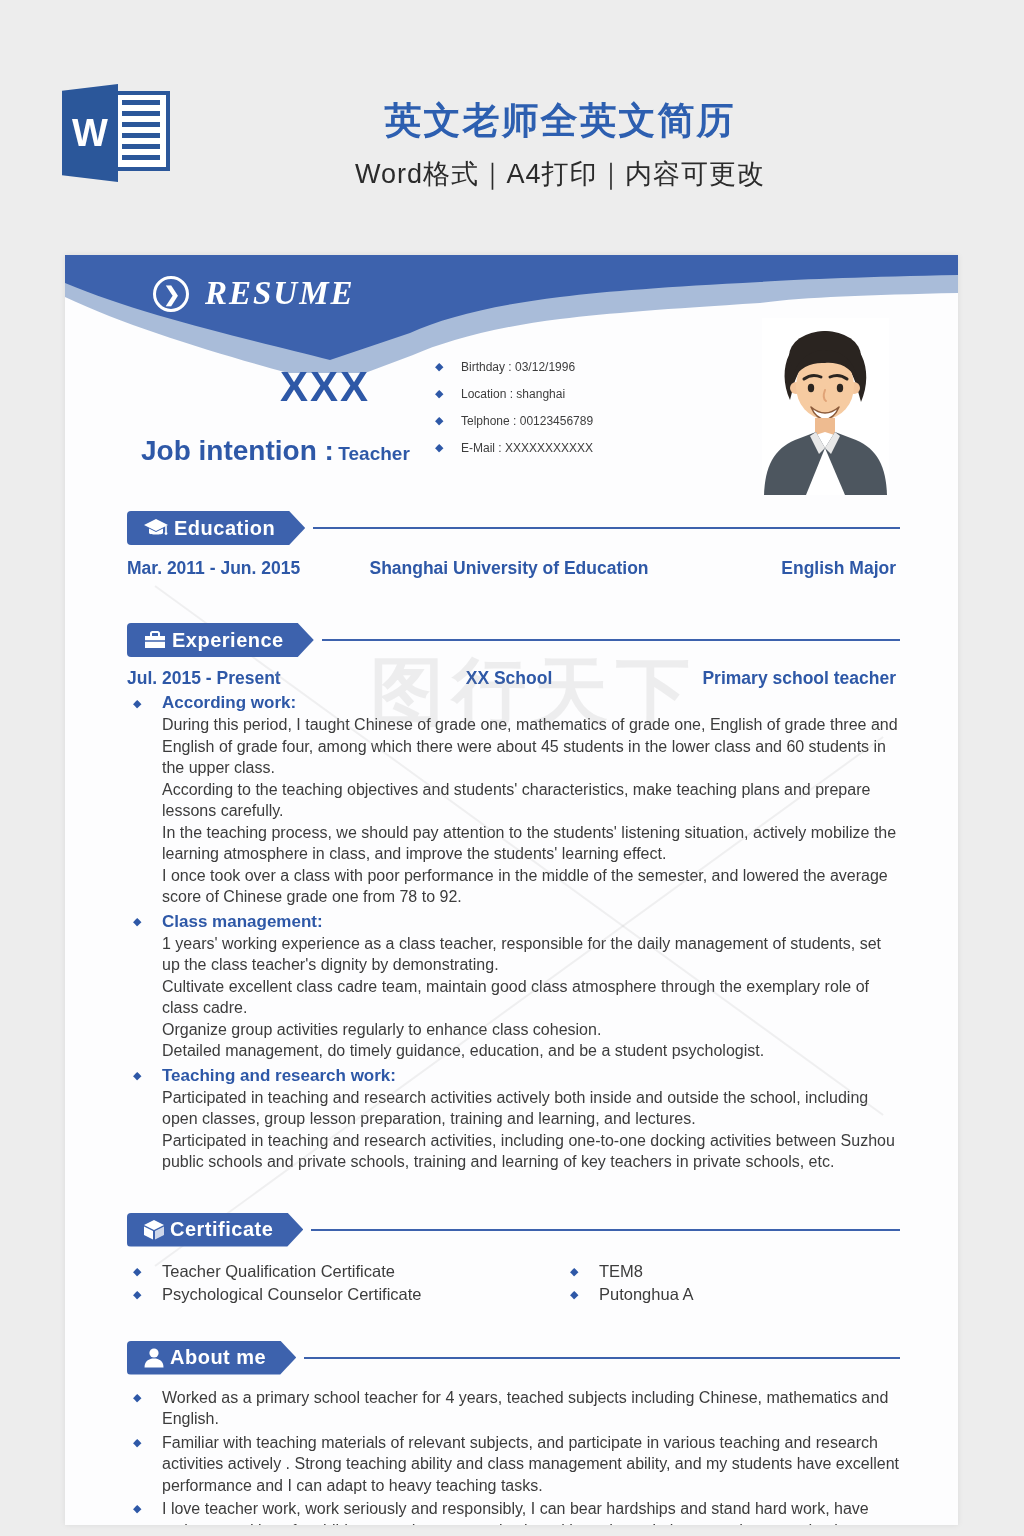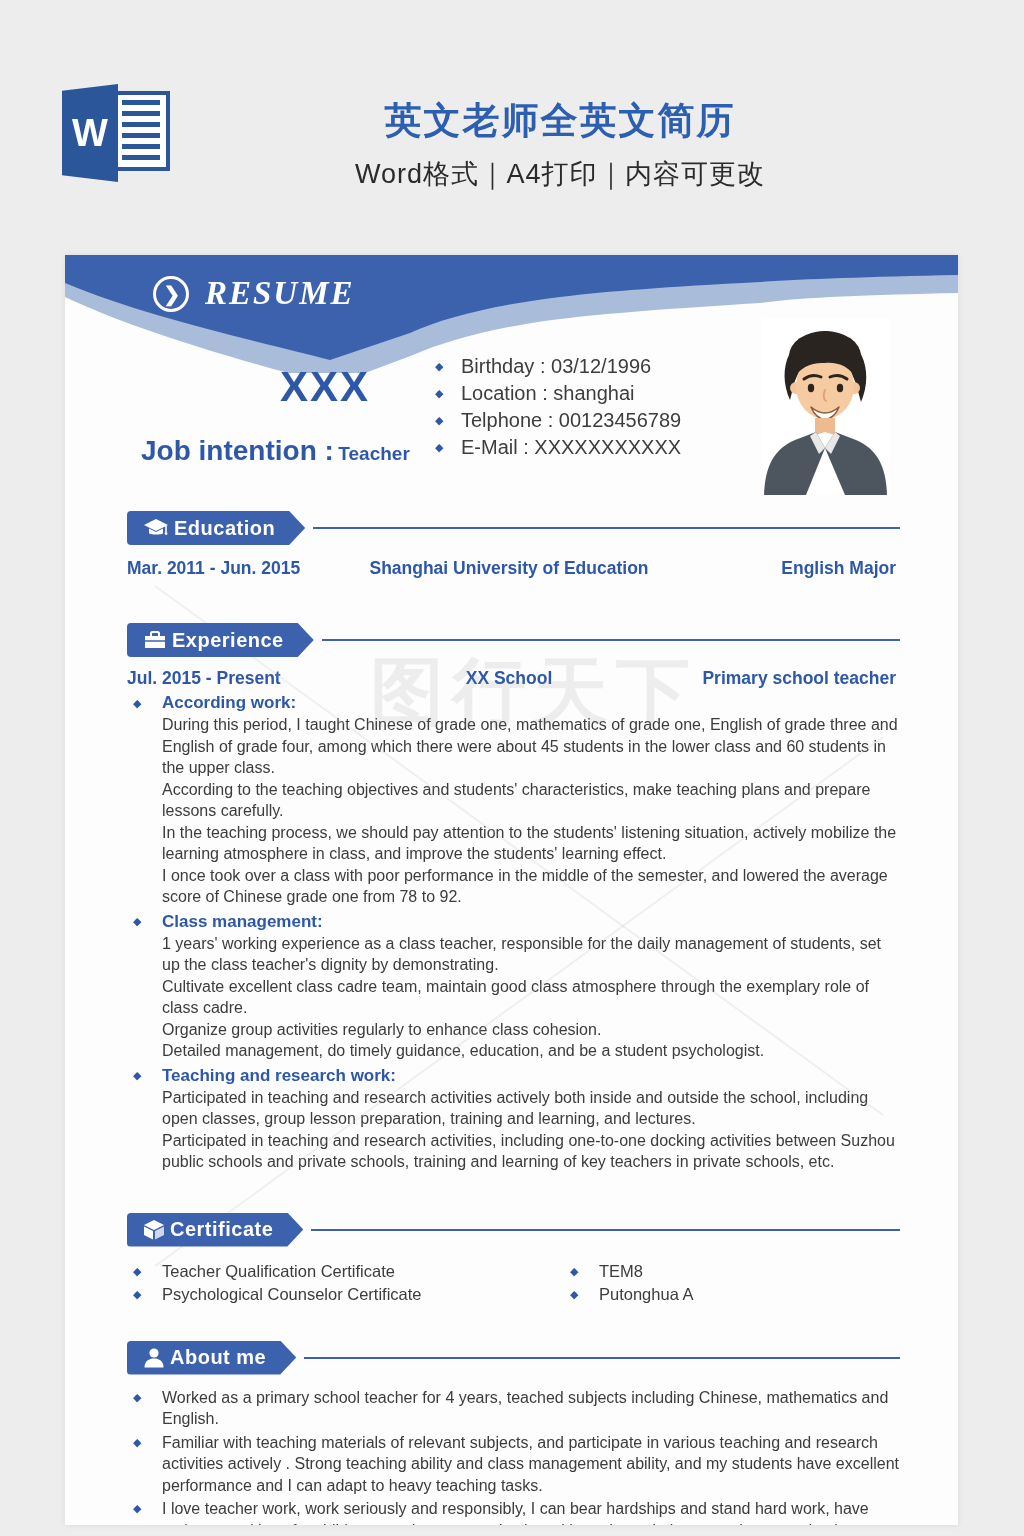--- a/index.html
+++ b/index.html
@@ -74,21 +74,21 @@
   .name{
     position:absolute;left:148px;top:-10px;width:224px;text-align:center;
     color:#2e58a7;font-size:42px;font-weight:bold;letter-spacing:2px;
   }
   .job{position:absolute;left:76px;top:62px;white-space:nowrap;}
   .job-label{color:#2e58a7;font-size:28px;font-weight:bold;}
   .job-value{color:#2e58a7;font-size:19px;font-weight:bold;}
   .details{position:absolute;left:370px;top:-16px;}
   .detail{display:flex;align-items:center;margin-bottom:8px;height:19px;}
   .detail .d{width:26px;color:#2e58a7;font-size:11px;}
-  .detail .t{color:#3d3d3d;font-size:20px;}
+  .detail .t{color:#3d3d3d;font-size:12px;}
   .photo{
     position:absolute;right:69px;top:-55px;width:127px;height:177px;
     background:#fff;overflow:hidden;
   }
   
   .sec{display:flex;align-items:center;margin:0 58px 0 62px;height:34px;}
   .sec-banner{
     background:#3d62ad;color:#fff;height:34px;box-sizing:border-box;
     padding:0 30px 0 16px;border-radius:4px 0 0 4px;
     clip-path:polygon(0 0,calc(100% - 16px) 0,100% 50%,calc(100% - 16px) 100%,0 100%);

